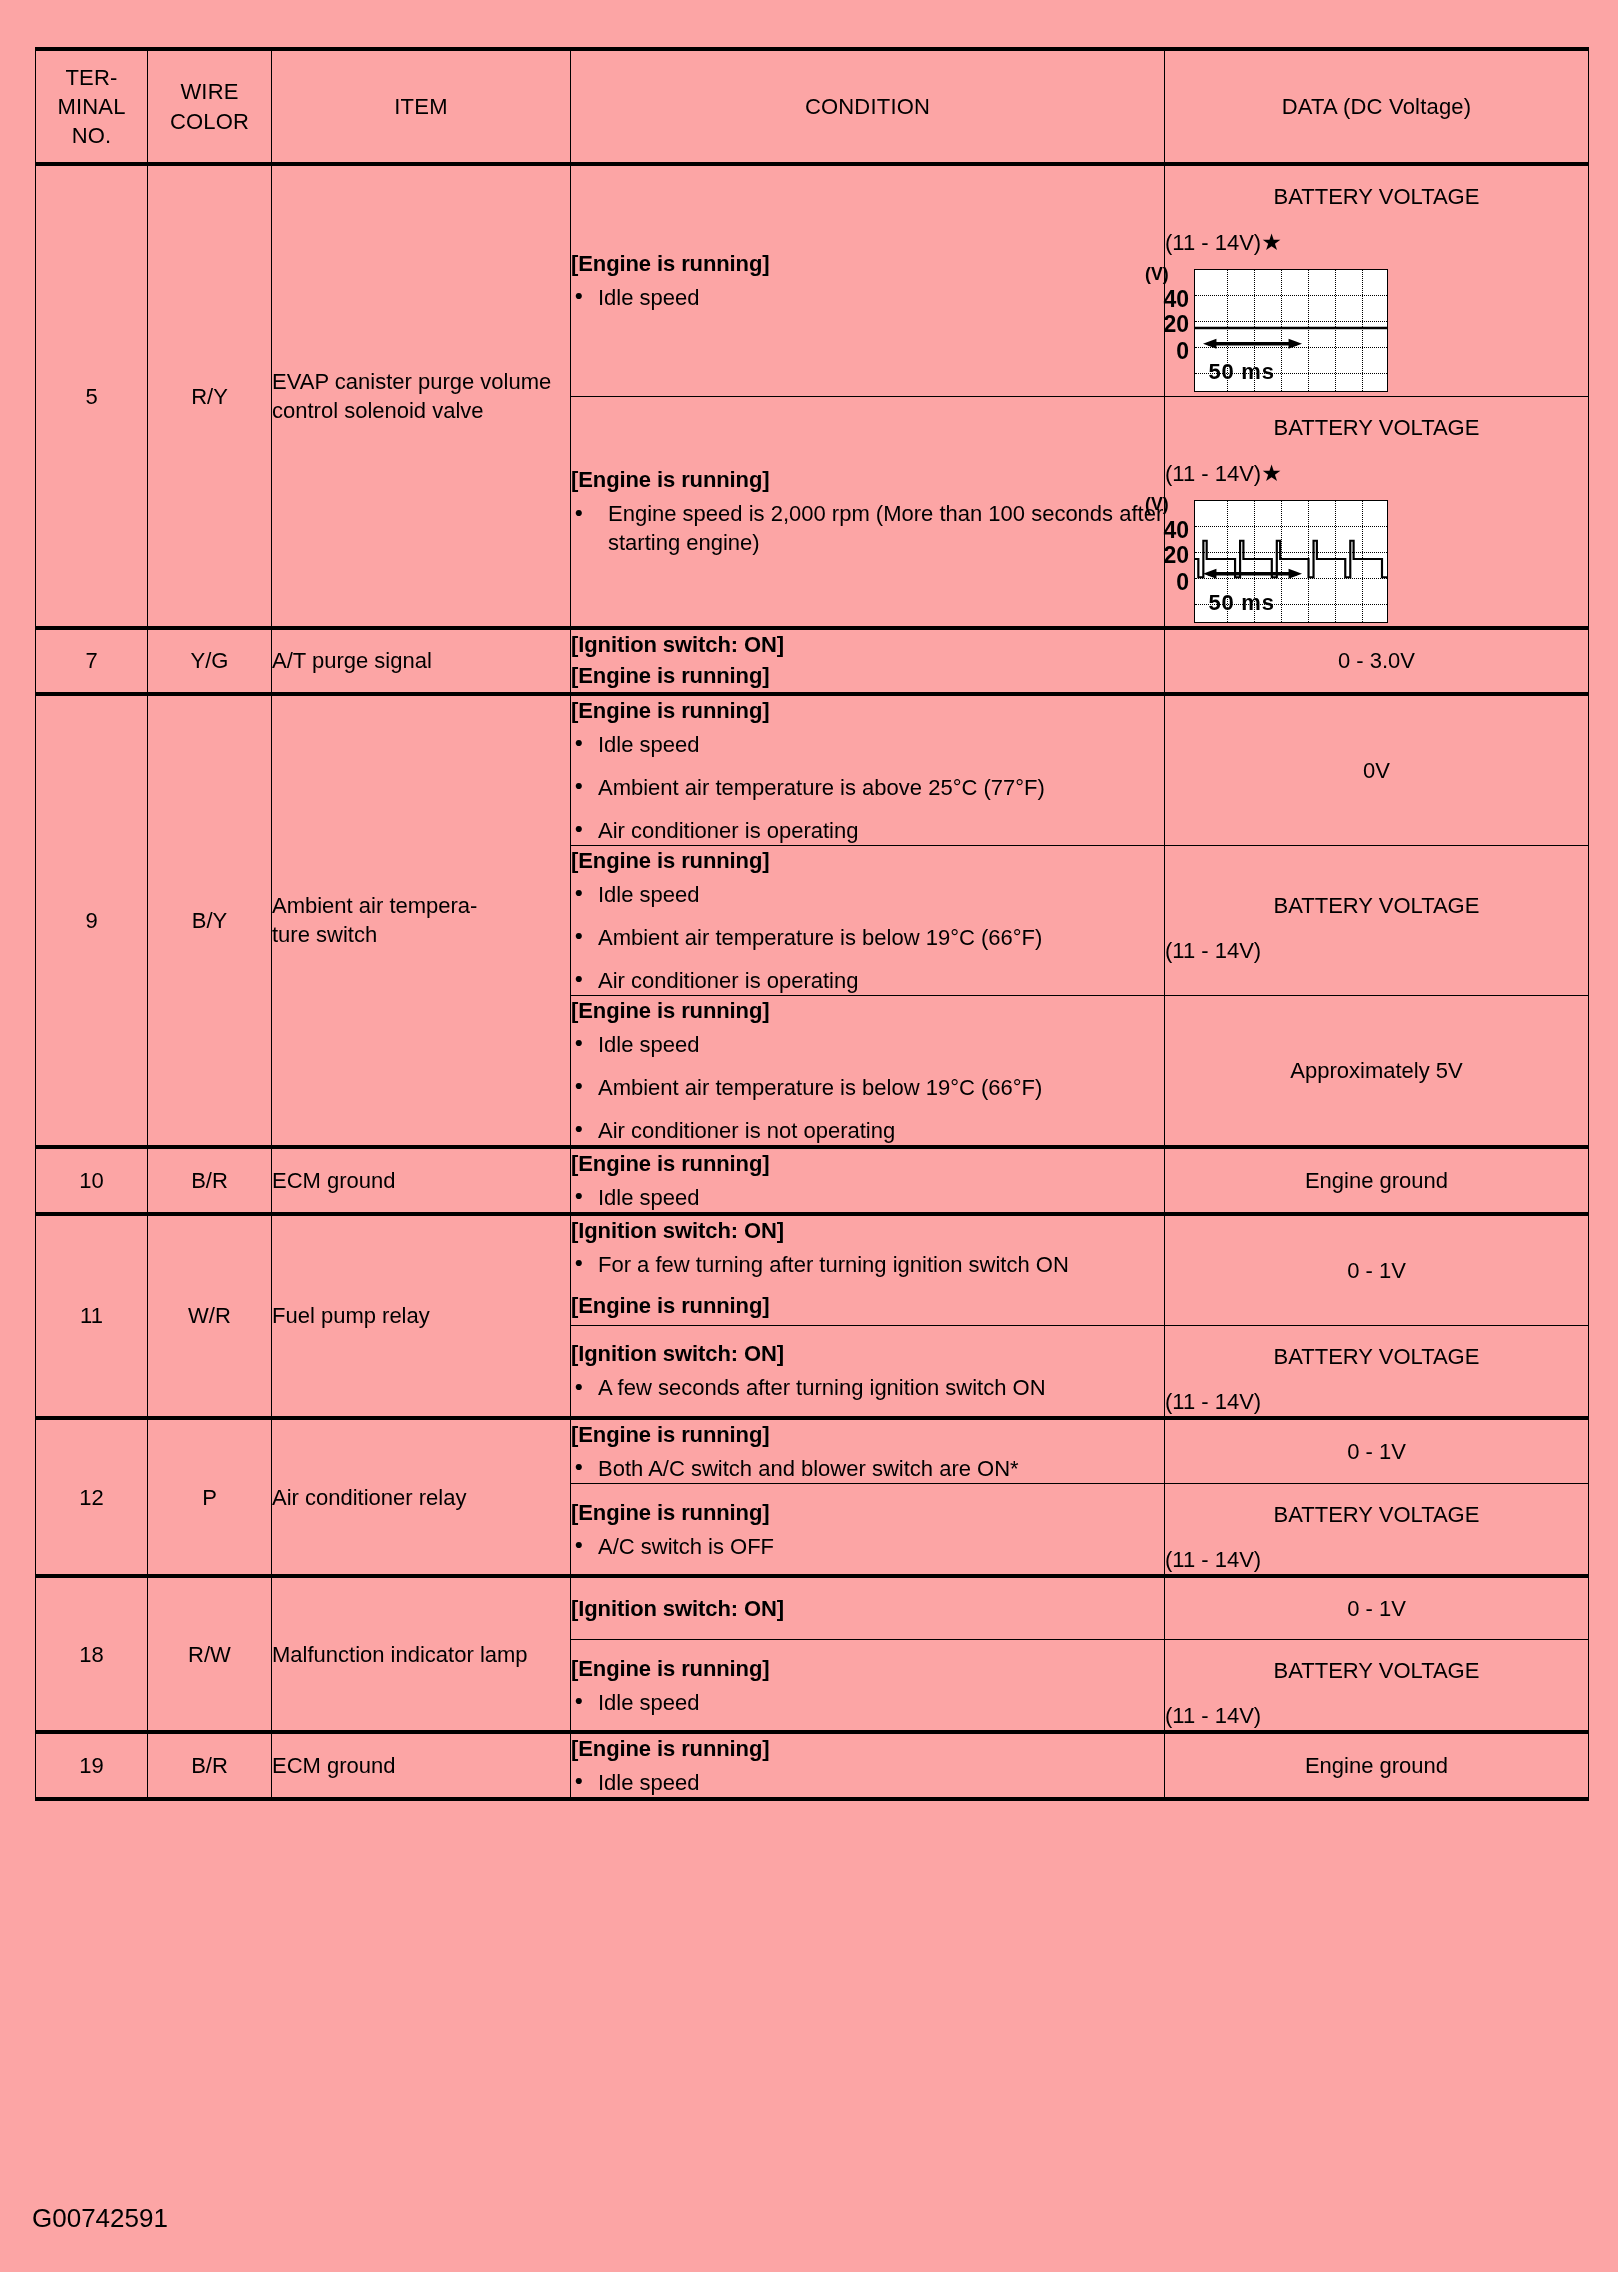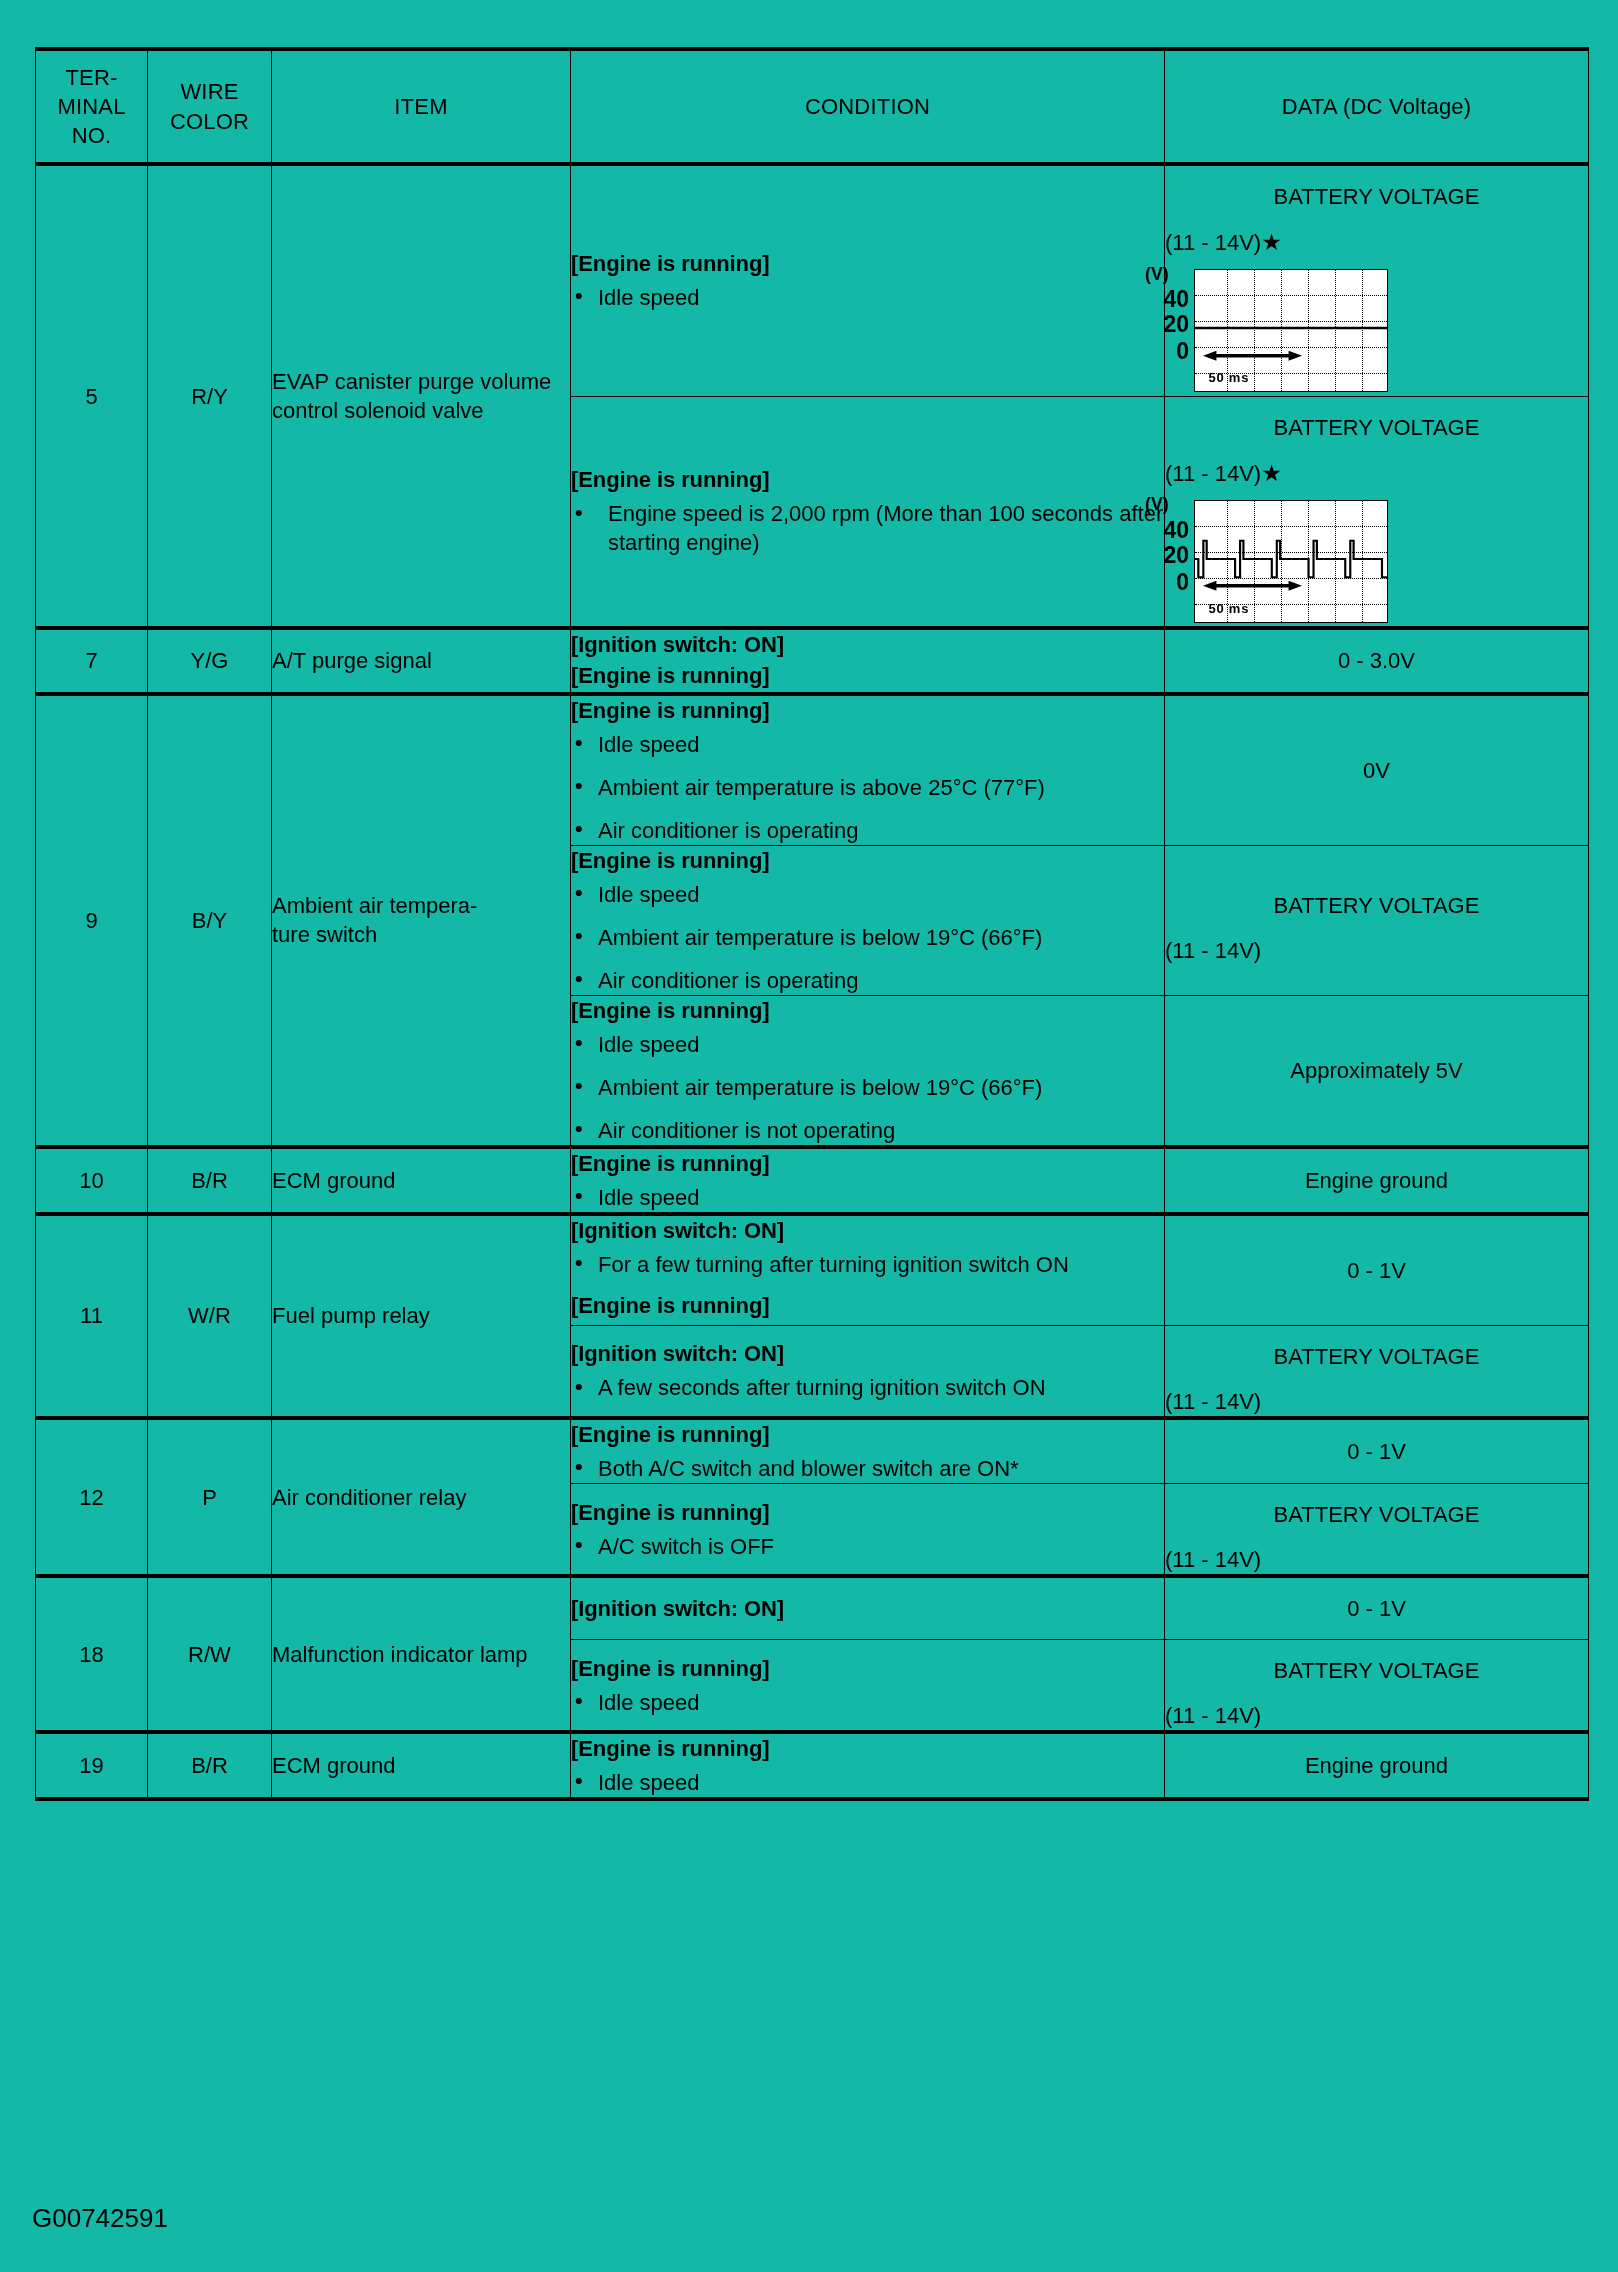--- a/index.html
+++ b/index.html
@@ -12,21 +12,21 @@
     height: 2273px;
     font-family: "Liberation Sans", sans-serif;
     color: #000000;
     -webkit-font-smoothing: none;
   }
 
   #page {
     position: relative;
     width: 1619px;
     height: 2273px;
-    background: #14b8a6;
+    background: #fca5a5;
     overflow: hidden;
   }
 
   
   #spec-table {
     position: absolute;
     left: 35px;
     top: 47px;
     width: 1552px;
     border-collapse: collapse;
@@ -166,21 +166,21 @@
     width: 100%;
     height: 100%;
   }
   .scope-time {
     position: absolute;
     left: 8.4px;
     bottom: 5px;
     width: 101px;
   }
   .scope-time-label {
-    font-size: 13px;
+    font-size: 22px;
     font-weight: bold;
     letter-spacing: 0.8px;
     padding-left: 5px;
   }
 
   
   #footer-code {
     position: absolute;
     left: 32px;
     top: 2203px;

